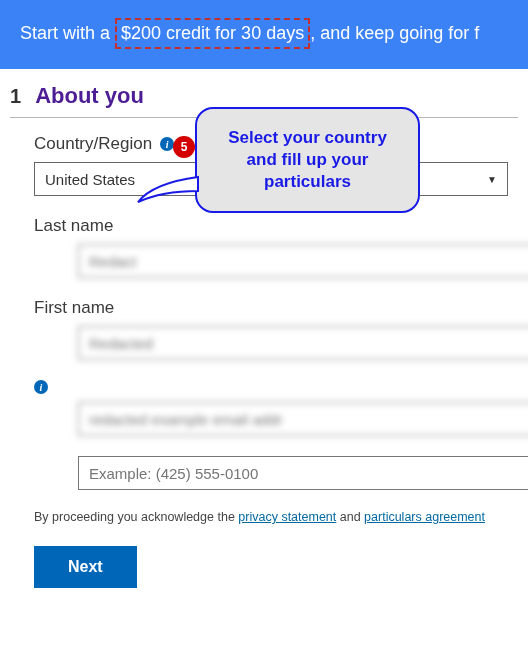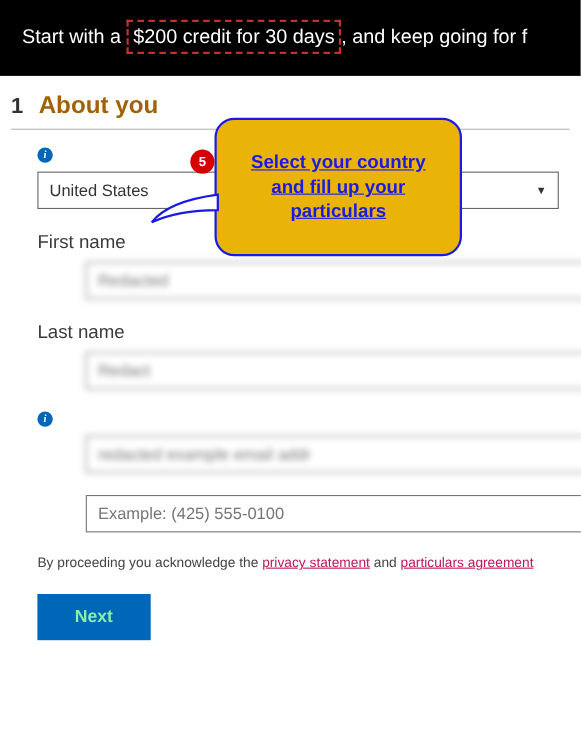--- a/index.html
+++ b/index.html
@@ -1,19 +1,19 @@
 <!DOCTYPE html>
 <html><head>
 <meta charset="utf-8">
 <style>
 * { box-sizing: border-box; margin: 0; padding: 0; }
 body { font-family: "Segoe UI", Arial, sans-serif; width: 528px; color: #333; background: #fff; }
 
 .banner {
-  background: #000000;
+  background: #3b82f6;
   color: #fff;
   padding: 18px 20px 20px 20px;
   font-size: 18px;
   line-height: 1.4;
   position: relative;
 }
 .banner-highlight {
   border: 2px dashed #c23030;
   padding: 1px 4px;
   display: inline-block;
@@ -24,21 +24,21 @@
 .step-header {
   display: flex;
   align-items: baseline;
   gap: 14px;
   border-bottom: 1px solid #b7b7b7;
   padding-bottom: 8px;
   margin-bottom: 16px;
   position: relative;
 }
 .step-number { font-size: 20px; font-weight: 600; color: #333; }
-.step-title { font-size: 22px; font-weight: 700; color: #a16207; }
+.step-title { font-size: 22px; font-weight: 700; color: #4c1d95; }
 
 .form-area { padding-left: 24px; padding-right: 10px; position: relative; }
 
 .field { margin-bottom: 20px; }
 .field-label {
   font-size: 17px;
   color: #3a3a3a;
   margin-bottom: 8px;
   display: flex;
   align-items: center;
@@ -87,25 +87,25 @@
   color: #777 !important;
   user-select: none;
 }
 
 .legal {
   font-size: 12.5px;
   color: #444;
   margin-top: 6px;
   margin-bottom: 22px;
 }
-.legal a { color: #be185d; text-decoration: underline; }
+.legal a { color: #0369a1; text-decoration: underline; }
 
 .next-btn {
   background: #0067b8;
-  color: #86efac;
+  color: #ffffff;
   border: none;
   padding: 12px 34px;
   font-size: 16px;
   font-weight: 600;
   cursor: pointer;
 }
 
 
 .anno-badge {
   position: absolute;
@@ -120,31 +120,30 @@
   display: flex;
   align-items: center;
   justify-content: center;
   z-index: 5;
 }
 .speech-bubble {
   position: absolute;
   left: 185px;
   top: -27px;
   width: 225px;
-  background: #eab308;
+  background: #e5e5e5;
   border: 2px solid #1a1ae6;
   border-radius: 18px;
-  padding: 28px 14px;
+  padding: 18px 14px;
   color: #1a1ae6;
   font-size: 17px;
   font-weight: 700;
   text-align: center;
   line-height: 1.3;
   z-index: 4;
-  text-decoration: underline;
 }
 .speech-tail {
   position: absolute;
   left: 128px;
   top: 43px;
   width: 60px;
   height: 25px;
   z-index: 5;
 }
 .speech-tail svg { overflow: visible; }
@@ -168,44 +167,45 @@
     <div class="anno-badge">5</div>
     <div class="speech-bubble">Select your country and fill up your particulars</div>
     <div class="speech-tail">
       <svg width="60" height="25">
           <path d="M60 0 Q15 6 0 25 Q24 14 60 14 Z" fill="#fff" stroke="#1a1ae6" stroke-width="2"></path>
         </svg>
     </div>
 
     <div class="field">
       <div class="field-label">
+        <span>Country/Region</span>
         <span class="info-icon">i</span>
       </div>
       <div class="select-wrap">
         <span class="select-value">United States</span>
         <span class="select-caret">▼</span>
       </div>
     </div>
 
     <div class="field">
       <div class="field-label">
+          <span>Last name</span>
+        </div>
+      <input type="text" class="text-input blurred" value="Redact" style="">
+    </div>
+
+    <div class="field">
+      <div class="field-label">
           <span>First name</span>
         </div>
       <input type="text" class="text-input blurred" value="Redacted" style="">
     </div>
 
     <div class="field">
       <div class="field-label">
-          <span>Last name</span>
-        </div>
-      <input type="text" class="text-input blurred" value="Redact" style="">
-    </div>
-
-    <div class="field">
-      <div class="field-label">
         <span class="info-icon">i</span>
       </div>
       <input type="text" class="text-input blurred" value="redacted example email addr" style="">
     </div>
 
     <div class="field">
       <input type="text" class="text-input" placeholder="Example: (425) 555-0100" style="">
     </div>
 
     <div class="legal">

